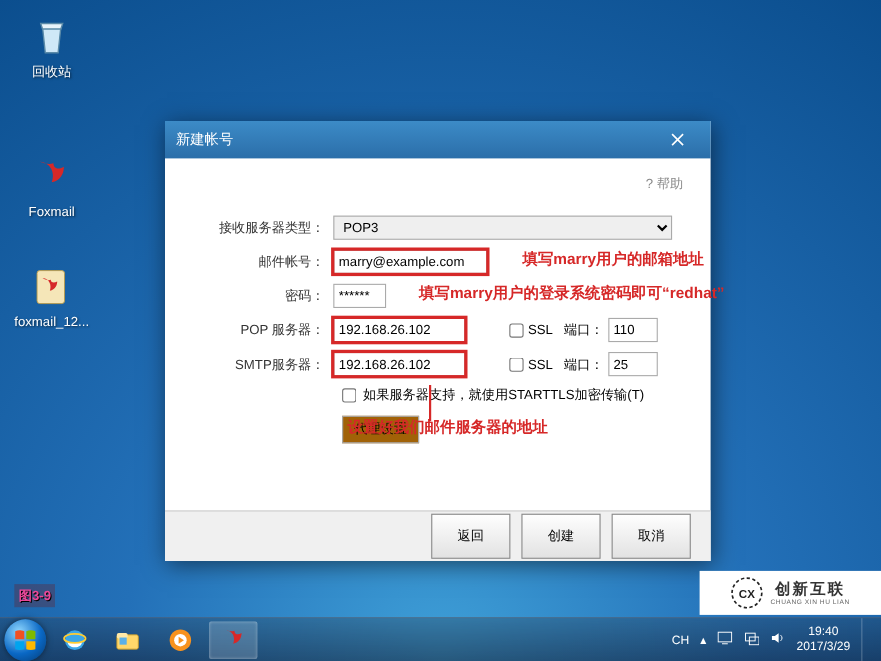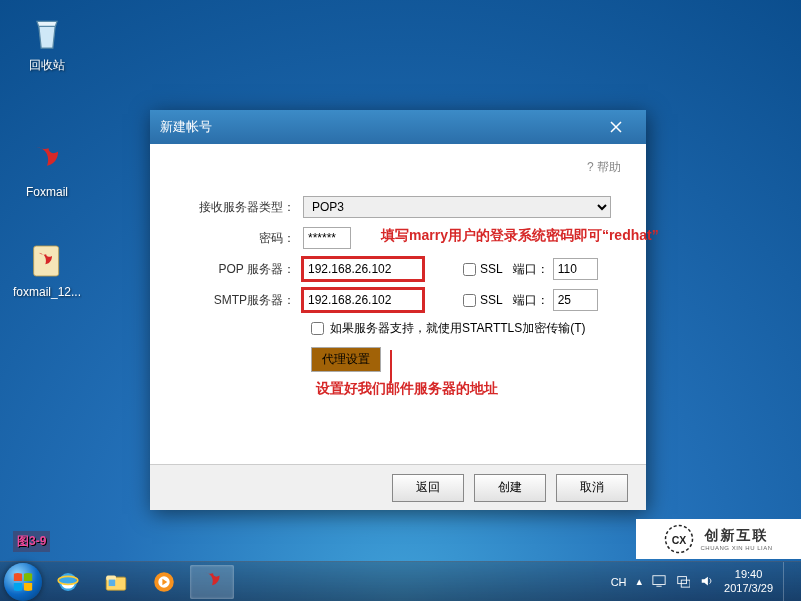--- a/index.html
+++ b/index.html
@@ -33,21 +33,21 @@
     .form-row .med { width:120px; }
     .form-row .port-input { width:45px; margin-left:4px; }
     .ssl-check { margin-left:10px; display:flex; align-items:flex-end; gap:4px;padding-left:30px; }
     .red-box { outline:3px solid #d62828; outline-offset:-1px; }
     .annotation { color:#d62828; font-weight:bold; margin-left:10px; font-size:14px; position:absolute; white-space:nowrap; }
     .starttls-row { margin-left:136px; font-size:12px; display:flex; align-items:center; gap:6px; margin-bottom:10px;}
     .proxy-btn { margin-left:136px; padding:3px 10px; font-size:12px; background:#a16207; border:1px solid #aaa; cursor:pointer;}
     .proxy-annotation{ color:#d62828;font-weight:bold;font-size:14px; position:absolute; left:316px; top:380px;}
     .arrow-line { position:absolute; left:390px; top:350px; width:2px; height:33px; background:#d62828;}
     .dialog-footer { position:absolute; bottom:0; left:0; right:0; height:46px; background:#f0f0f0; border-top:1px solid #ccc; display:flex; justify-content:flex-end; align-items:center; padding-right:18px; gap:10px;}
-    .dialog-footer button { width:72px; height:28px; font-size:12px; background:linear-gradient(#fefefe,#e2e2e2); border:1px solid #888; cursor:pointer;}
+    .dialog-footer button { width:72px; height:41px; font-size:12px; background:linear-gradient(#fefefe,#e2e2e2); border:1px solid #888; cursor:pointer;}
 
     .figure-label { position:absolute; left:13px; bottom:49px; color:#ec4899; font-weight:bold; font-size:12px; text-shadow:1px 1px 0 #000; background: rgba(115,20,20,0.3); padding:2px 4px;}
 
     .watermark { position:absolute; right:0; bottom:42px; width:165px; height:40px; background:#fff; display:flex; align-items:center; justify-content:center; gap:6px;}
     .watermark .cx-badge { width:30px;height:30px; }
     .watermark .cx-text { font-size:14px; font-weight:bold; color:#333; letter-spacing:2px;text-align:center;}
     .watermark .cx-sub { font-size:6px; color:#666; letter-spacing:0.5px;}
 
     
     .taskbar { position:absolute; left:0; right:0; bottom:0; height:40px; background:linear-gradient(rgba(40,60,80,.35),rgba(20,30,50,.55)); backdrop-filter:blur(4px); border-top:1px solid rgba(255,255,255,.15); display:flex; align-items:center; }
@@ -107,20 +107,25 @@
   <div class="dialog-body">
     <div class="help-link"><span>? 帮助</span></div>
 
     <div class="form-row">
       <span class="label">接收服务器类型：</span>
       <select class="wide">
         <option>POP3</option>
       </select>
     </div>
 
+    <div class="form-row" style="position:relative;">
+      <span class="label">邮件帐号：</span>
+      <input type="text" class="med red-box" style="width: 140px;" value="marry@example.com">
+      <span class="annotation" style="left:290px; top:0;">填写marry用户的邮箱地址</span>
+    </div>
 
     <div class="form-row" style="position:relative;">
       <span class="label">密码：</span>
       <input type="text" style="width: 48px;" value="******">
       <span class="annotation" style="left:196px; top:0;">填写marry用户的登录系统密码即可“redhat”</span>
     </div>
 
     <div class="form-row">
       <span class="label">POP 服务器：</span>
       <input type="text" class="med red-box" value="192.168.26.102" style="">

